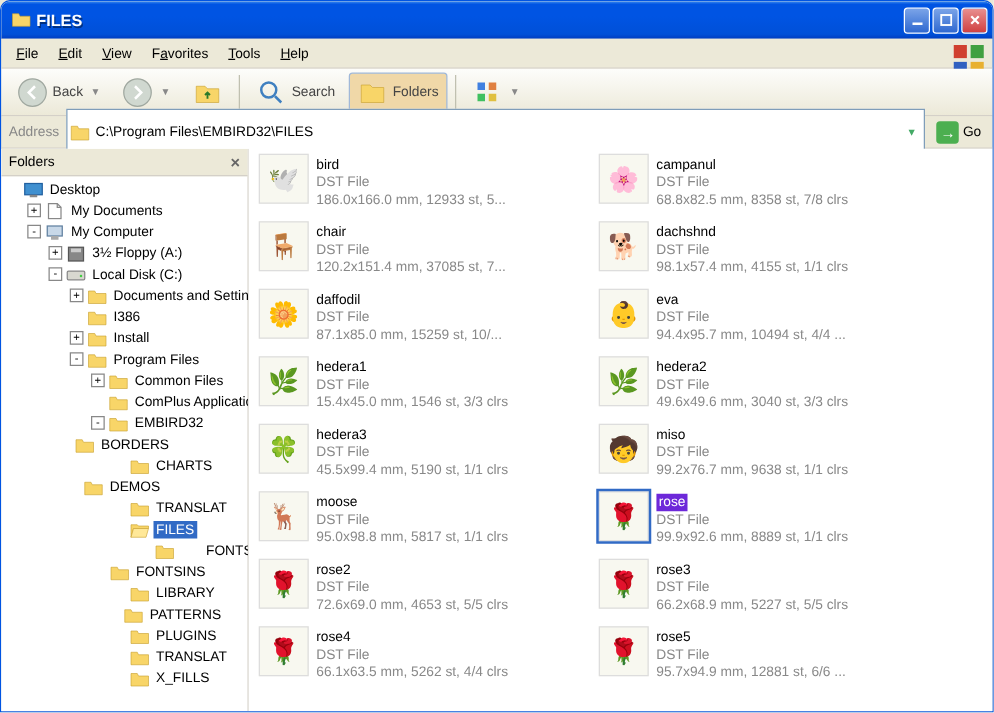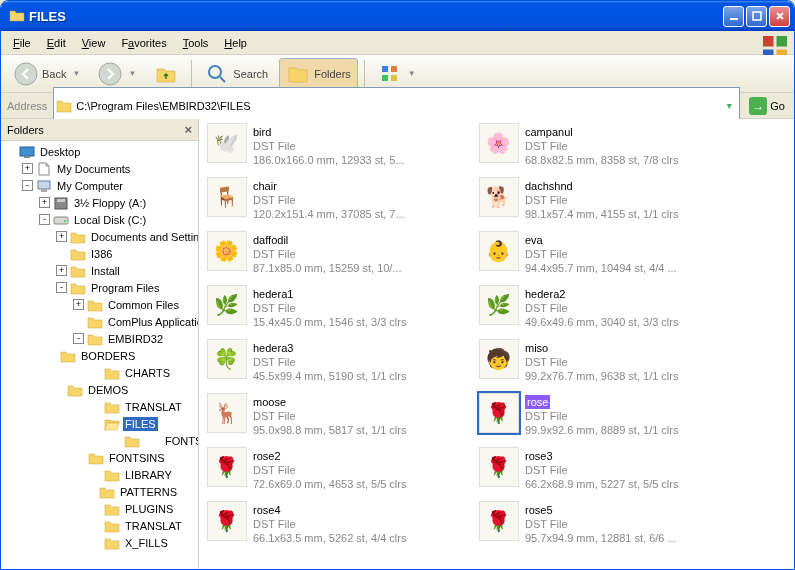--- a/index.html
+++ b/index.html
@@ -53,21 +53,21 @@
 .tree-scroll::-webkit-scrollbar-thumb { background: #c8d8e8; border: 1px solid #88a0c0; }
 .tree-scroll::-webkit-scrollbar-button { background: #e0ded4; border: 1px solid #b0b0a8; height: 16px; }
 
 .files-panel { flex: 1; overflow: auto; background: #fff; padding: 4px 0 4px 8px; }
 .files-grid { display: grid; grid-template-columns: repeat(2, 264px); gap: 4px 8px; }
 .file-item { display: flex; align-items: flex-start; gap: 6px; height: 50px; }
 .file-thumb { width: 40px; height: 40px; background: #f8f8f0; border: 1px solid #ddd; flex-shrink: 0; display: flex; align-items: center; justify-content: center; font-size: 20px; }
 .file-item.selected .file-thumb { outline: 2px solid #316ac5; }
 .file-meta { flex: 1; overflow: hidden; line-height: 14px; padding-top: 2px; }
 .file-name { color: #000; white-space: nowrap; }
-.file-item.selected .file-name { background: #8b5cf6; color: #fff; padding: 0 2px; display: inline-block; }
+.file-item.selected .file-name { background: #6d28d9; color: #fff; padding: 0 2px; display: inline-block; }
 .file-type,.file-stats { color: #888; font-size: 11px; white-space: nowrap; overflow: hidden; text-overflow: ellipsis; }
 
 .files-panel::-webkit-scrollbar { width: 16px; }
 .files-panel::-webkit-scrollbar-track { background: #f0ece4; }
 .files-panel::-webkit-scrollbar-thumb { background: #c8d8e8; border: 1px solid #88a0c0; }
 .files-panel::-webkit-scrollbar-button { background: #e0ded4; border: 1px solid #b0b0a8; height: 16px; }
 
 .folder-icon { fill: #f8d568; stroke: #c8a030; stroke-width: 0.5; }
 </style>
 </head>

